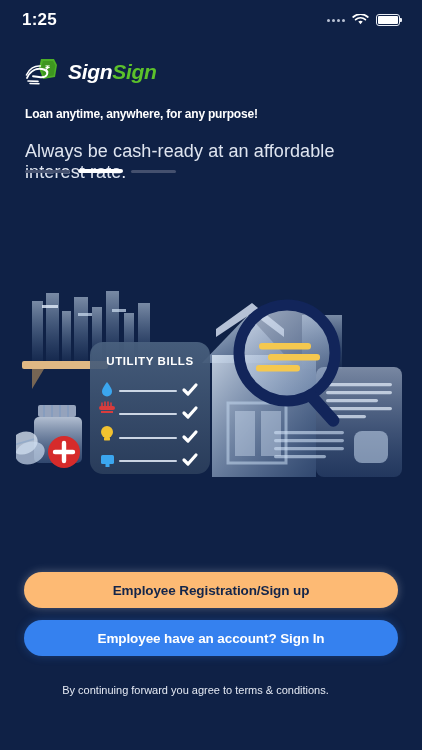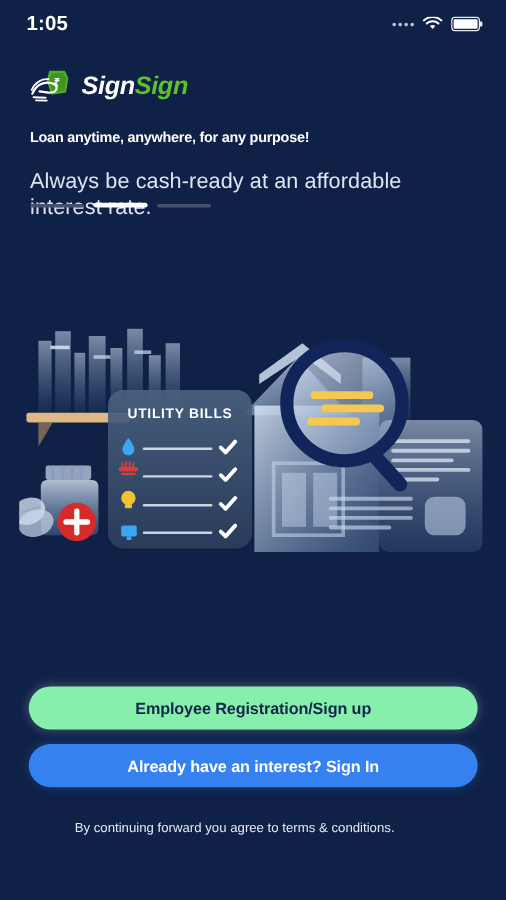--- a/index.html
+++ b/index.html
@@ -56,49 +56,49 @@
   }
   .pager{
     position:absolute; top:169px; left:25px;
     display:flex; gap:8px; align-items:center;
   }
   .pager span{ display:block; height:3px; width:45px; border-radius:2px; background:#44506e; }
   .pager span.active{ background:#ffffff; width:45px; height:4px; }
 
   
   .illus{
-    position:absolute; left:16px; top:268px; width:392px; height:230px;
+    position:absolute; left:16px; top:285px; width:392px; height:230px;
   }
   .illus svg{ display:block; width:100%; height:100%; }
 
   
   .btn{
     position:absolute; left:24px; width:374px; height:36px;
     border-radius:19px; display:flex; align-items:center; justify-content:center;
     font-size:13.5px; font-weight:700; letter-spacing:-.1px; cursor:pointer;
     border:none; outline:none;
   }
   .btn-signup{
-    top:572px; background:#86efac; color:#13254a;
+    top:572px; background:#fdba74; color:#13254a;
     box-shadow:0 0 10px rgba(255,255,255,.28);
   }
   .btn-signin{
     top:620px; background:#3581ef; color:#ffffff;
     box-shadow:0 0 10px rgba(53,129,239,.30);
   }
   .terms{
     position:absolute; top:684px; left:0; width:391px; text-align:center;
     font-size:11px; color:#e4e9f3; font-weight:400;
   }
 </style>
 </head>
 <body>
 
 <div class="statusbar">
-  <div class="status-time">1:05</div>
+  <div class="status-time">1:25</div>
   <div class="status-icons">
     <div class="sig-dots">
       <i></i>
         <i></i>
         <i></i>
         <i></i>
     </div>
     <svg width="17" height="12" viewBox="0 0 17 12">
       <path d="M8.5 10.2 L6.3 7.6 A3.6 3.6 0 0 1 10.7 7.6 Z" fill="#ffffff"></path>
       <path d="M3.6 5.6 A7.4 7.4 0 0 1 13.4 5.6" stroke="#ffffff" stroke-width="1.7" fill="none" stroke-linecap="round"></path>
@@ -263,15 +263,15 @@
         <rect x="85" y="170" width="13" height="9" rx="1.6" fill="#3ba6ef"></rect>
         <rect x="89.5" y="179" width="4" height="3" fill="#3ba6ef"></rect>
         <rect x="103" y="175" width="58" height="2" rx="1" fill="#e6eefa" opacity=".85"></rect>
         <path d="M168 175 l4 4 l8 -9" stroke="#ffffff" stroke-width="3.2" fill="none" stroke-linecap="round" stroke-linejoin="round"></path>
       </g>
     </g>
   </svg>
 </div>
 
 <button class="btn btn-signup">Employee Registration/Sign up</button>
-<button class="btn btn-signin">Already have an interest? Sign In</button>
+<button class="btn btn-signin">Employee have an account? Sign In</button>
 
 <div class="terms">By continuing forward you agree to terms &amp; conditions.</div>
 
 </body></html>

